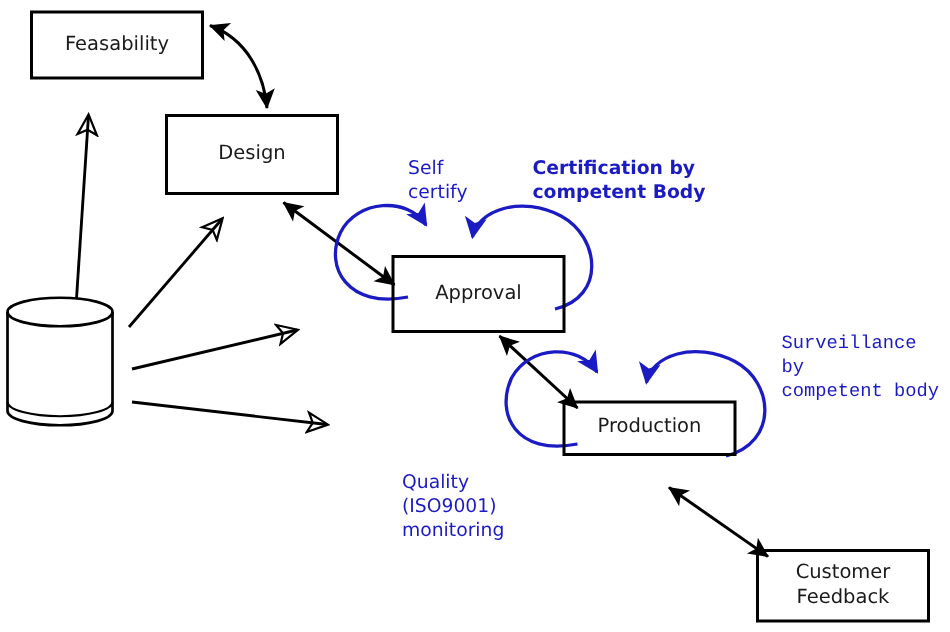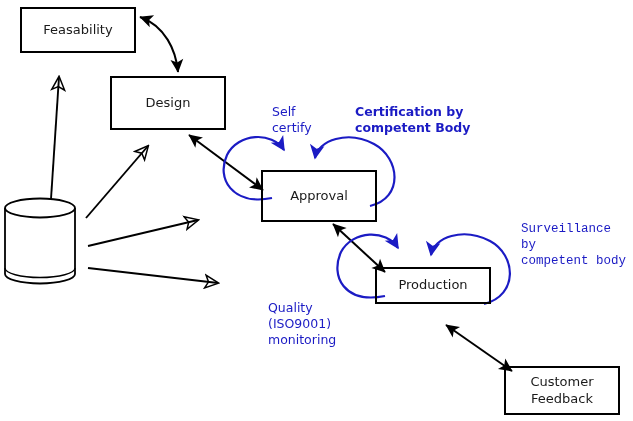--- a/index.html
+++ b/index.html
@@ -127,17 +127,17 @@
 
   <div class="annot" style="left:248px; top:104px;margin-left:24px;">Self
 certify</div>
 
   <div class="annot" style="left:355px; top:104px;font-weight:bold;">Certification by
 competent Body</div>
 
   <div class="annot" style="left:521px; top:221px;font-family:Liberation Mono, monospace;">Surveillance by
 competent body</div>
 
-  <div class="annot" style="left:268px; top:300px;">Quality
+  <div class="annot" style="left:268px; top:313px;">Quality
 (ISO9001)
 monitoring</div>
 
 </div>
 
 </body></html>

